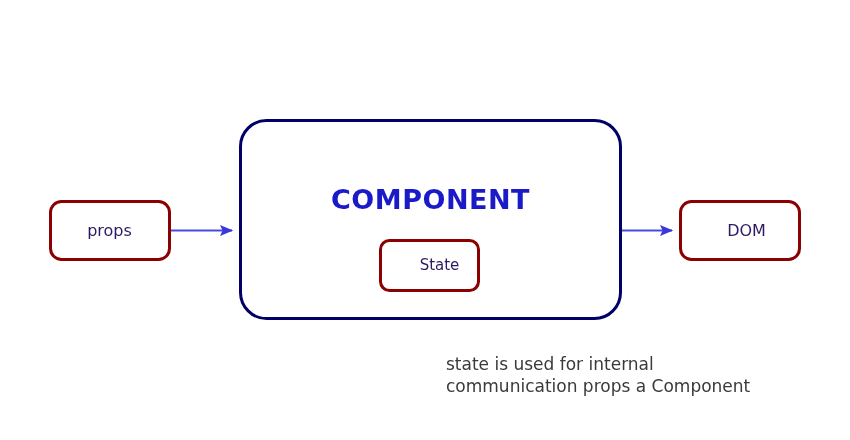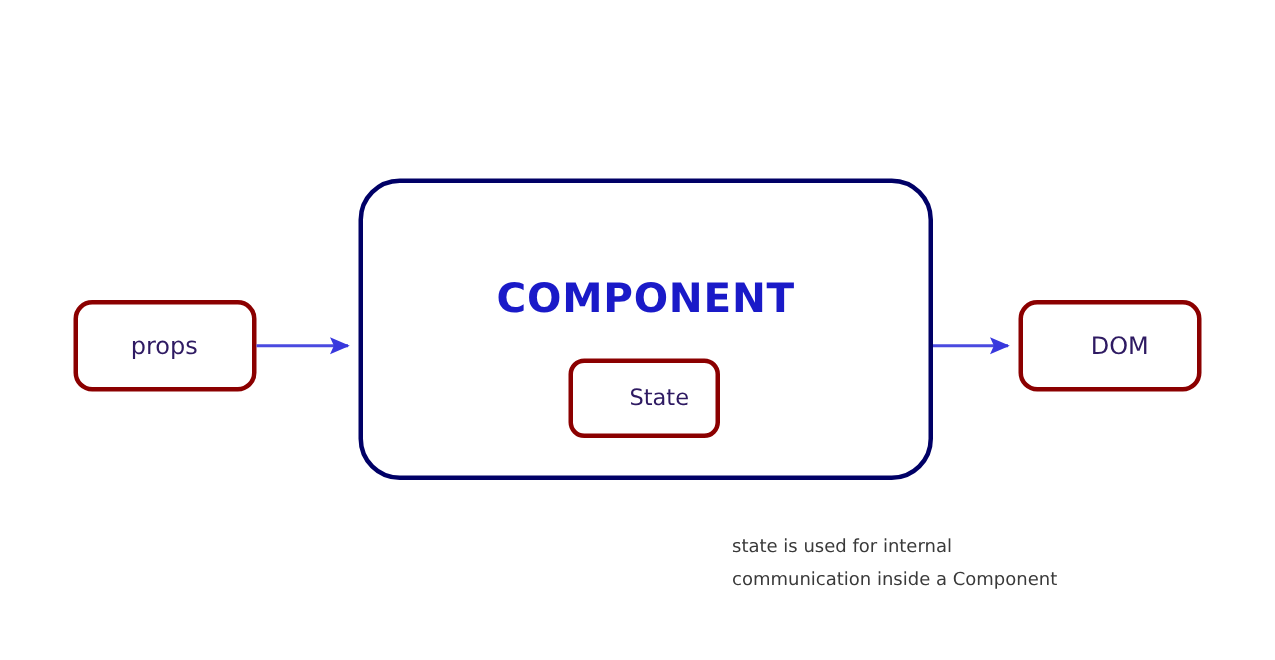--- a/index.html
+++ b/index.html
@@ -68,24 +68,23 @@
     font-weight: bold;
     color: #1a1ac8;
     letter-spacing: 0.5px;
   }
   
   #caption {
     position: absolute;
     left: 446px;
     top: 353px;
     width: 360px;
-    font-size: 12px;
+    font-size: 17px;
     line-height: 22px;
     color: #3a3a3a;
-    margin-left: 42px;
   }
   #caption .cap-line {
     display: block;
     white-space: nowrap;
   }
 </style>
 </head>
 <body>
 
 <div id="canvas">
@@ -113,16 +112,16 @@
   <div class="node-label" id="props-box">props</div>
 
   <div class="node-label" id="component-title">COMPONENT</div>
 
   <div class="node-label" id="state-box">State</div>
 
   <div class="node-label" id="dom-box">DOM</div>
 
   <div id="caption">
     <span class="cap-line">state is used for internal</span>
-    <span class="cap-line">communication inside a Component</span>
+    <span class="cap-line">communication props a Component</span>
   </div>
 
 </div>
 
 </body></html>

